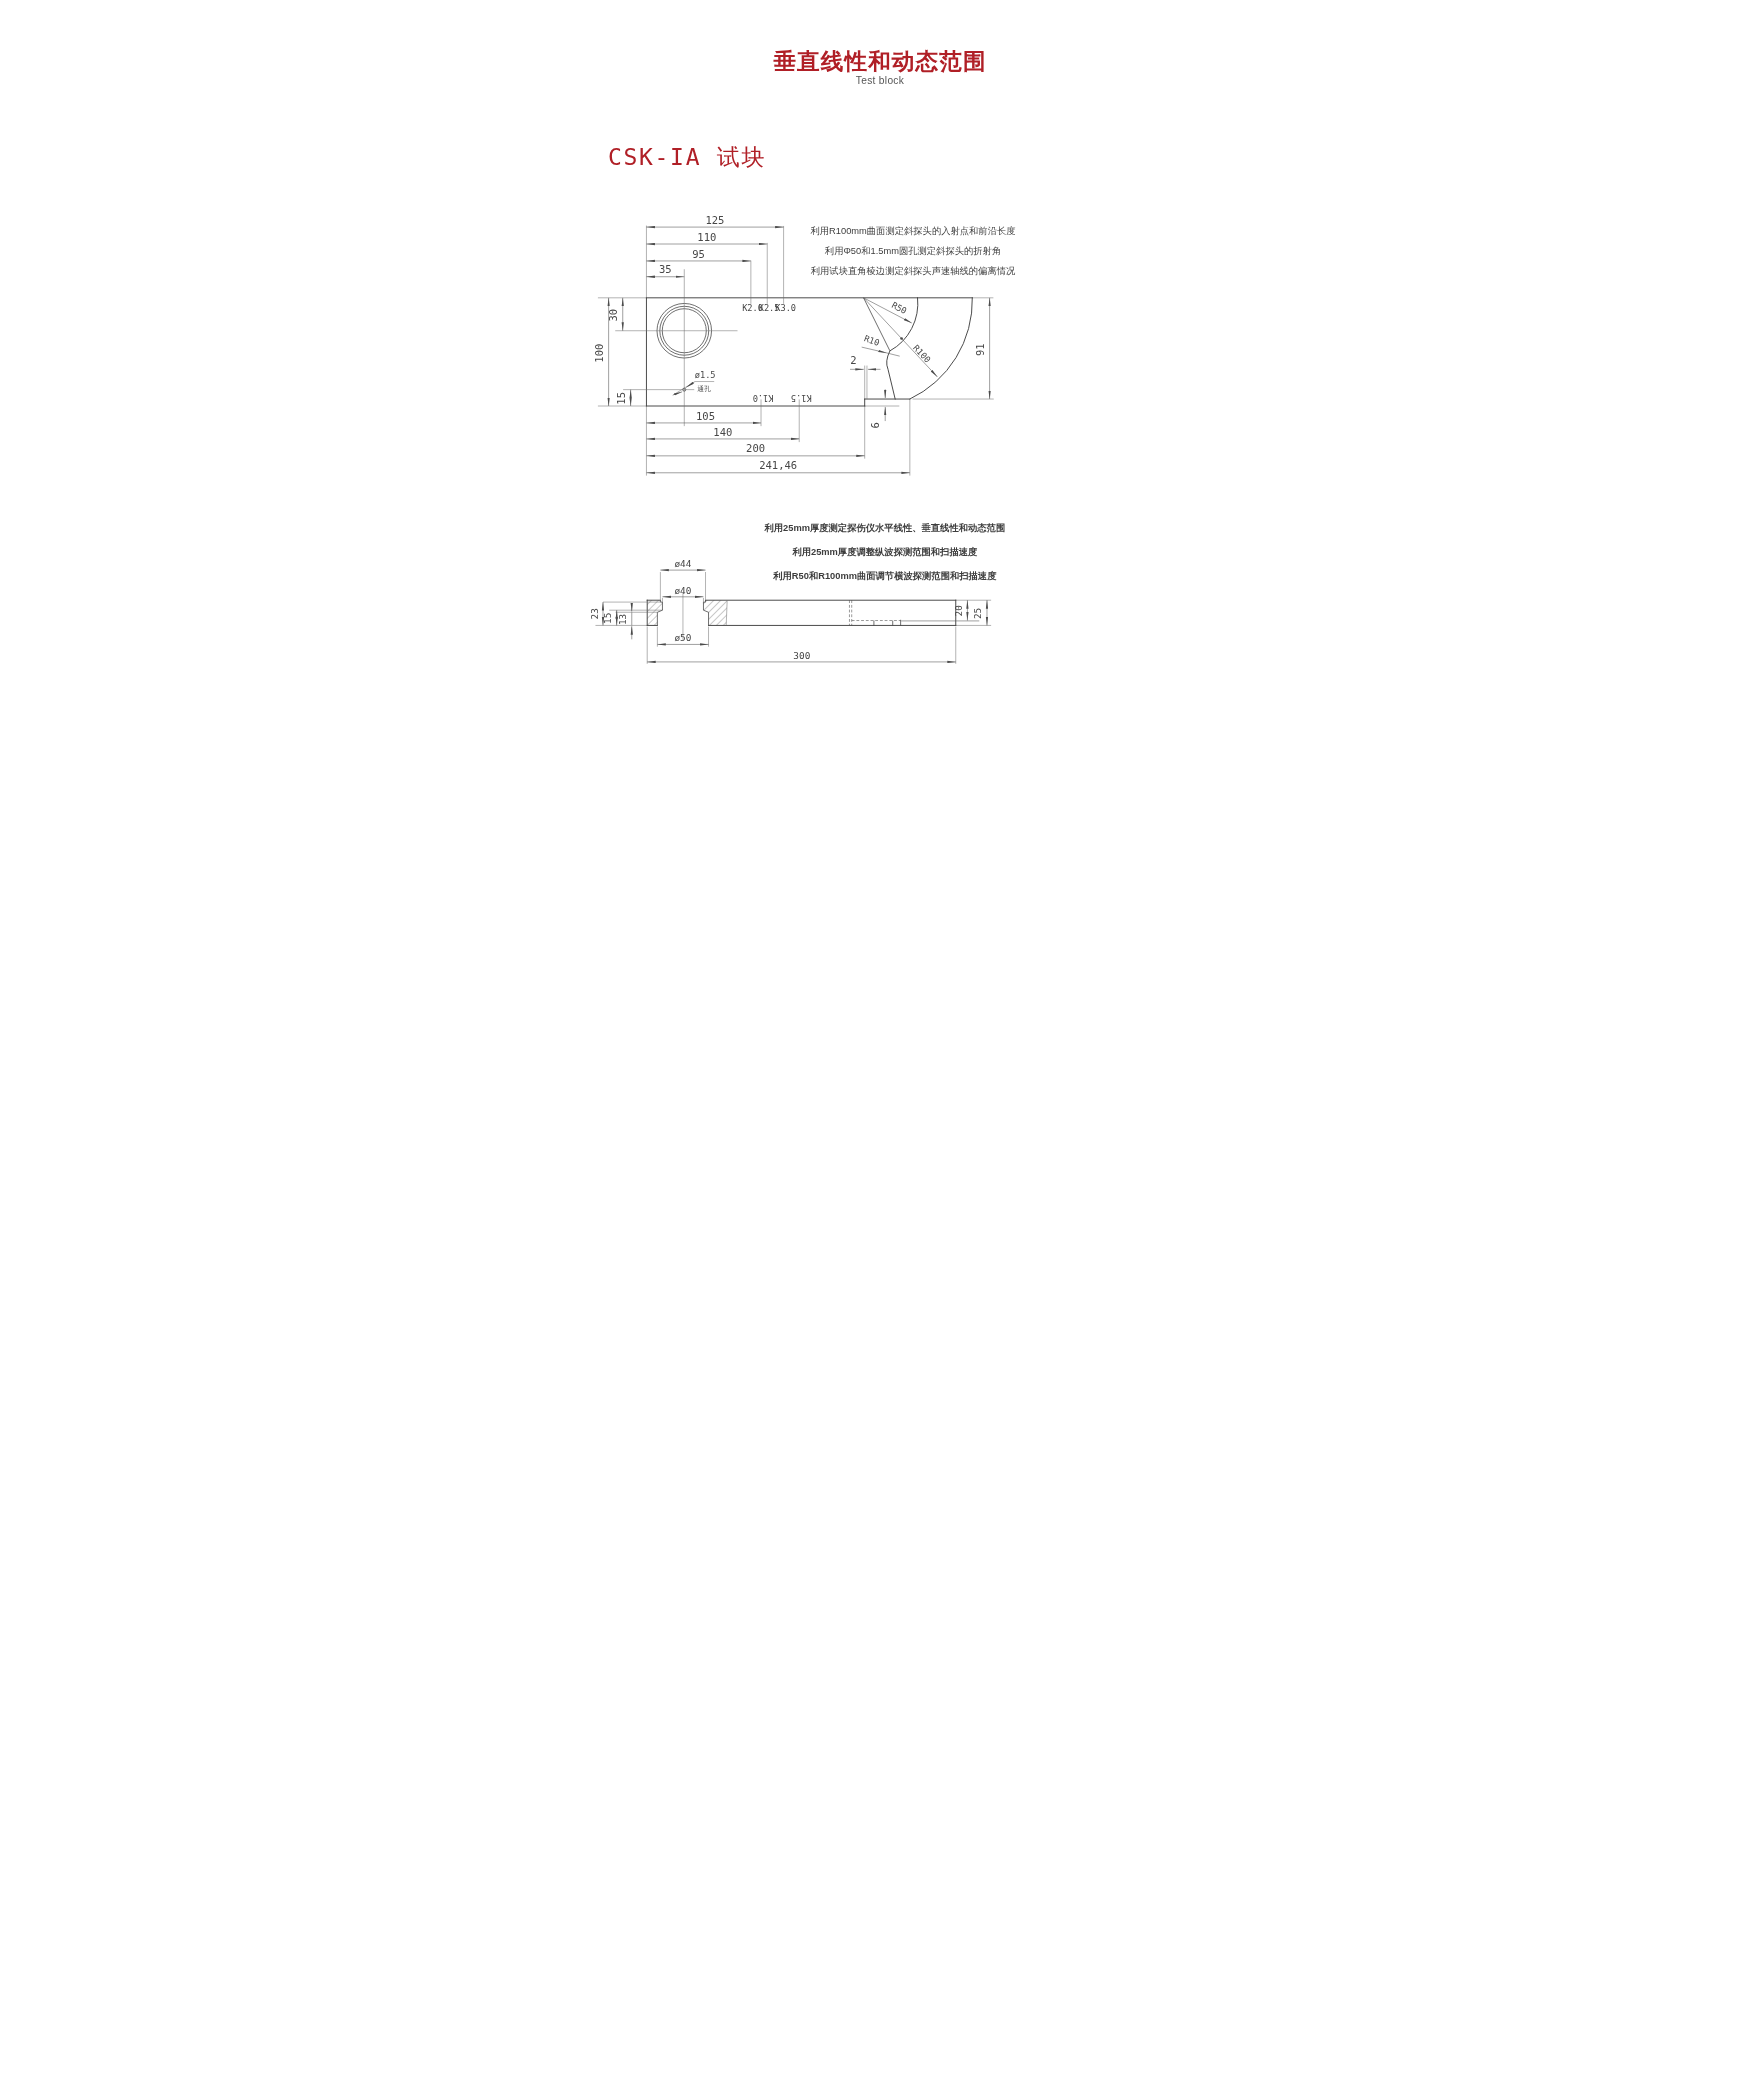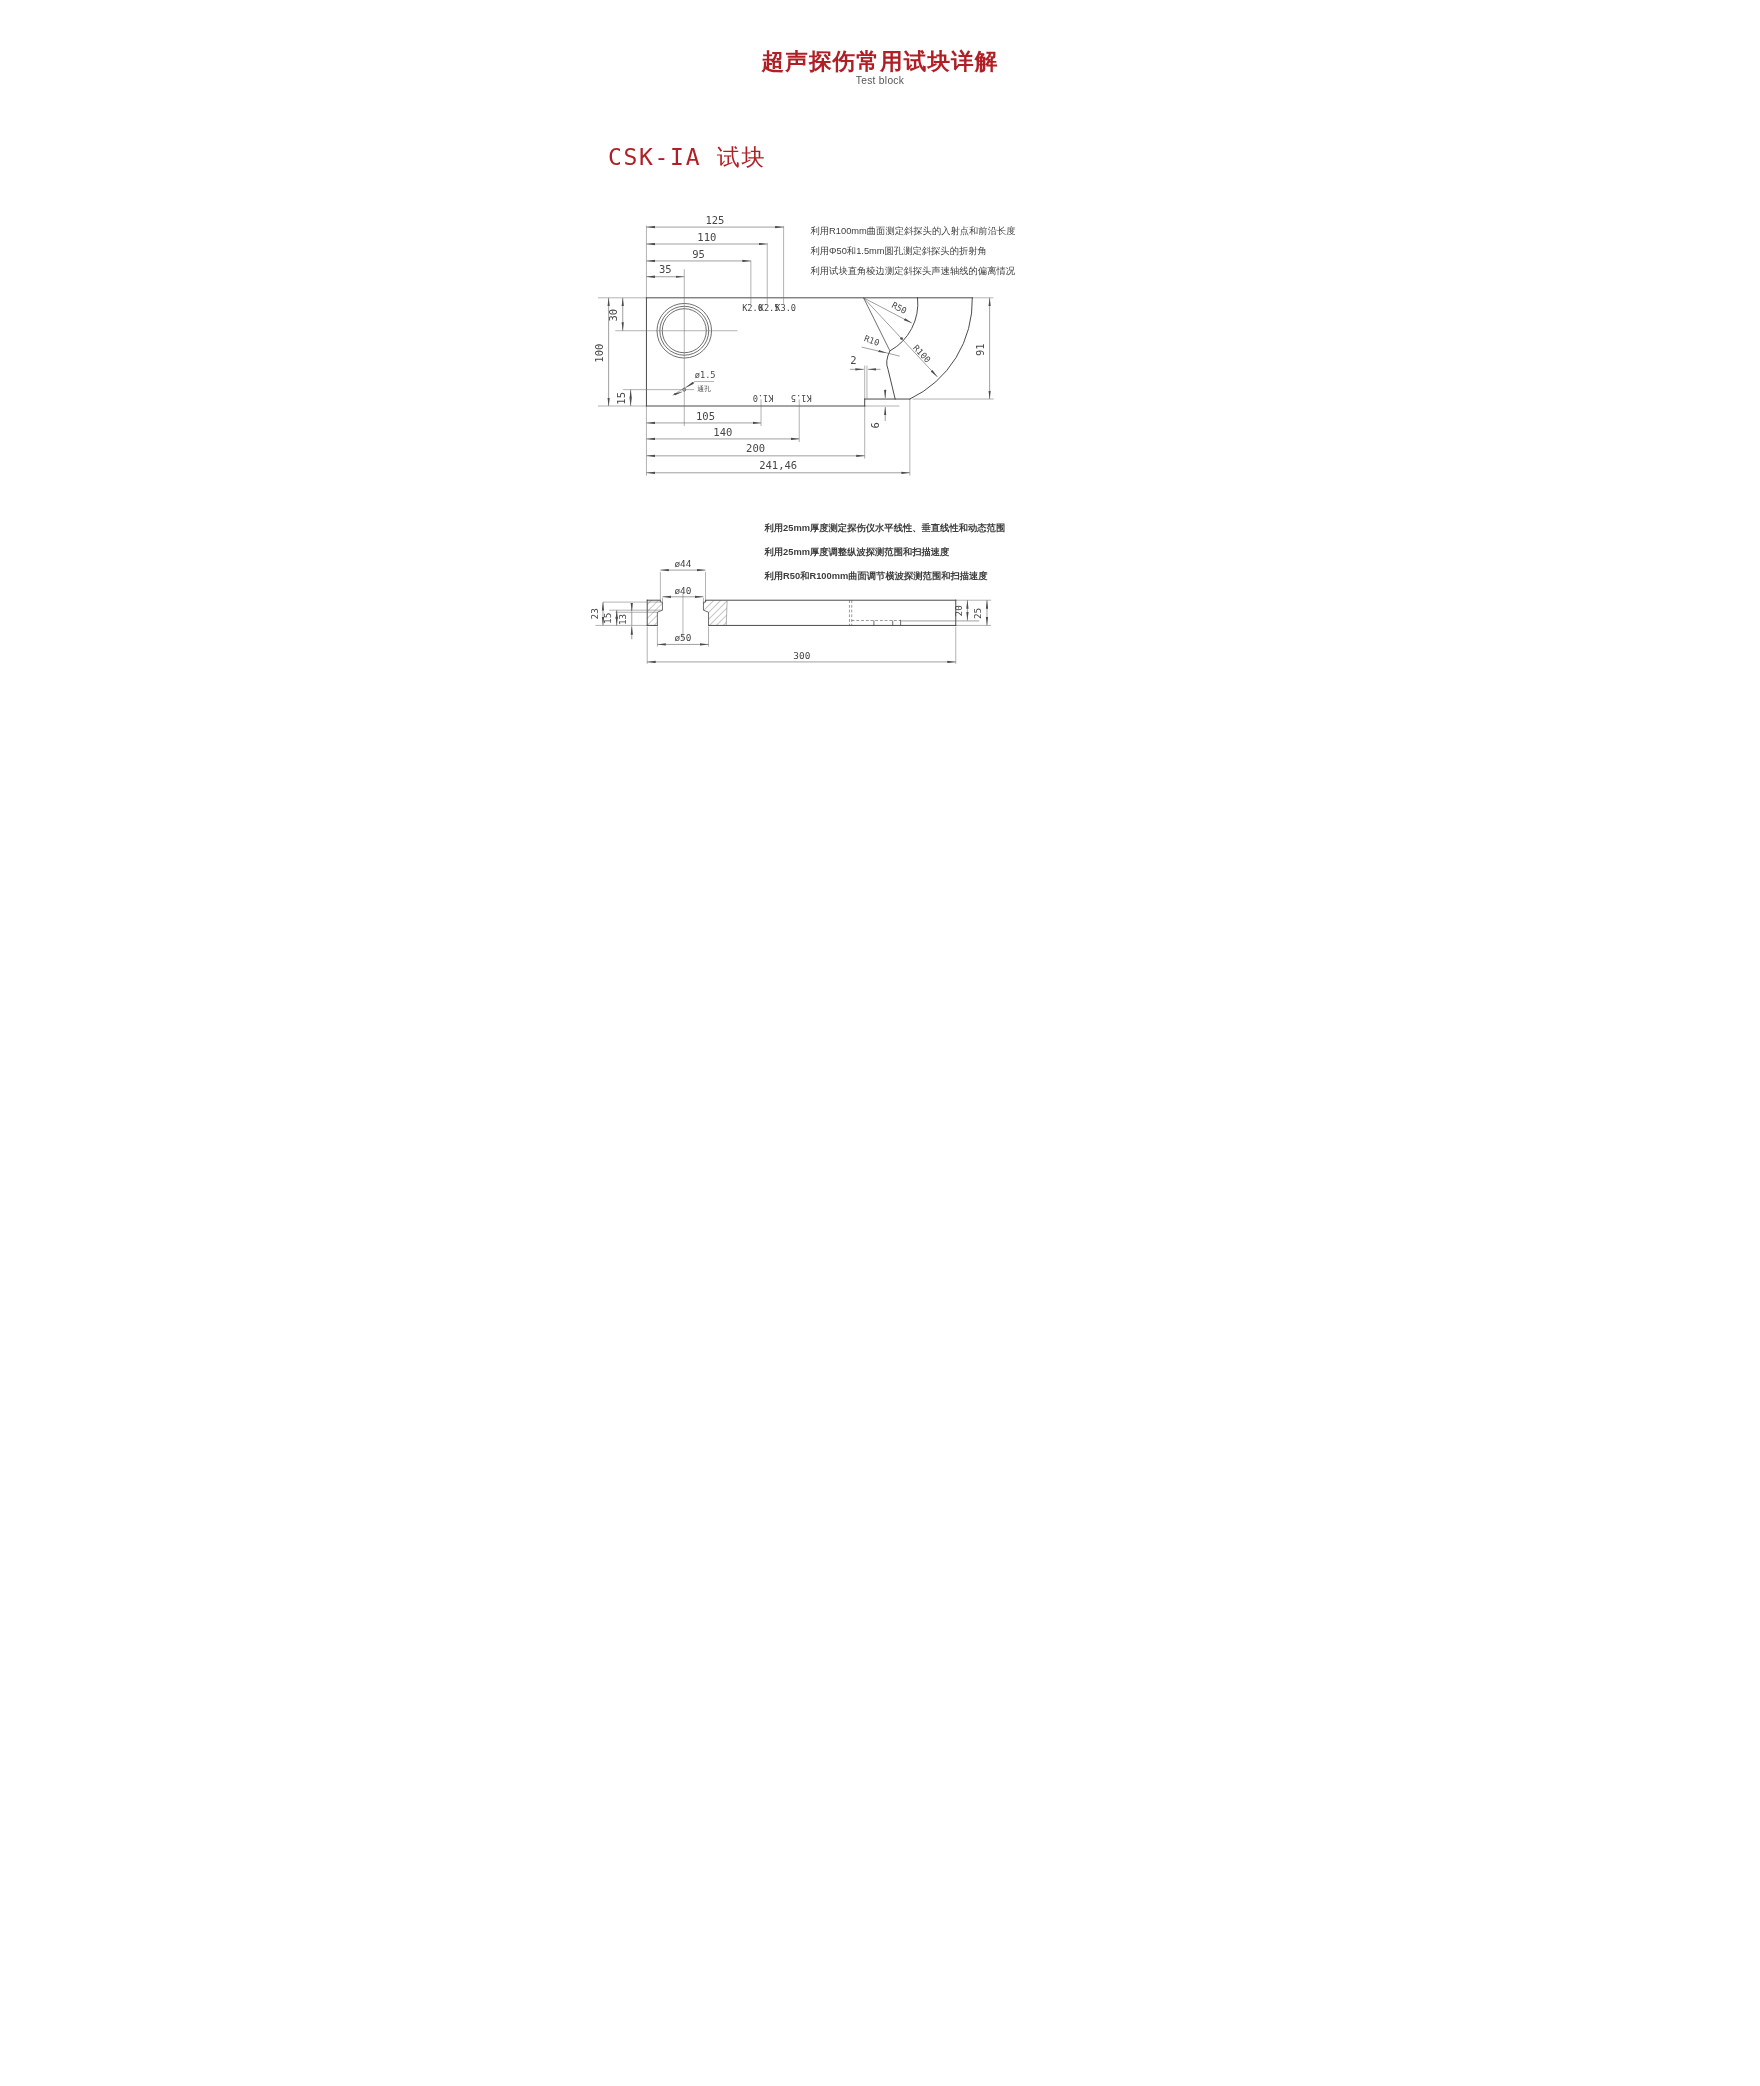--- a/index.html
+++ b/index.html
@@ -23,21 +23,21 @@
   }
   .sub-title{
     font-size:10.2px; color:#555; margin-top:0; letter-spacing:0.3px;
   }
   .section-heading{
     position:absolute; top:142px; left:21.4px;
     font-size:23px; color:#b01f26; letter-spacing:1.7px;
     font-family:"DejaVu Sans Mono","DejaVu Sans", sans-serif;
   }
   .notes{
-    position:absolute; color:#3d3d3d; font-size:9.3px;
+    position:absolute; color:#3d3d3d; font-size:9.3px;text-align:center;
   }
   .notes .nline{display:block; white-space:nowrap;}
   #notes1{ top:221px; left:224px; line-height:20px;}
   #notes2{ top:516px; left:178px; line-height:24px;font-weight:bold;}
   svg{position:absolute; left:0; overflow:visible;}
   #d1svg{ top:213px; width:587px; height:275px;}
   #d2svg{ top:555px; width:587px; height:113px;}
   .edge{stroke:#3f3f3f; stroke-width:5; fill:none; stroke-linecap:square;}
   .edge2{stroke:#3f3f3f; stroke-width:4; fill:none;}
   .dim{stroke:#6e6e6e; stroke-width:2.8; fill:none;}
@@ -48,21 +48,21 @@
   .stext{fill:#474747; font-family:"DejaVu Sans Mono", monospace; font-size:50px;}
   .cjk{fill:#474747; font-family:"Liberation Sans", sans-serif; font-size:36px;}
   text{text-anchor:middle;}
 </style>
 </head>
 <body>
 
 <div id="page">
 
   <div class="header">
-    <div class="main-title">超声探伤常用试块详解</div>
+    <div class="main-title">垂直线性和动态范围</div>
     <div class="sub-title">Test block</div>
   </div>
 
   <div class="section-heading">CSK-IA 试块</div>
 
   <svg id="d1svg" viewBox="0 1130 3120 1460">
     <defs>
       <marker id="ah" markerUnits="userSpaceOnUse" markerWidth="46" markerHeight="16" viewBox="0 0 46 16" refX="45" refY="8" orient="auto-start-reverse">
         <polygon points="0,2 46,8 0,14" fill="#4b4b4b"></polygon>
       </marker>

